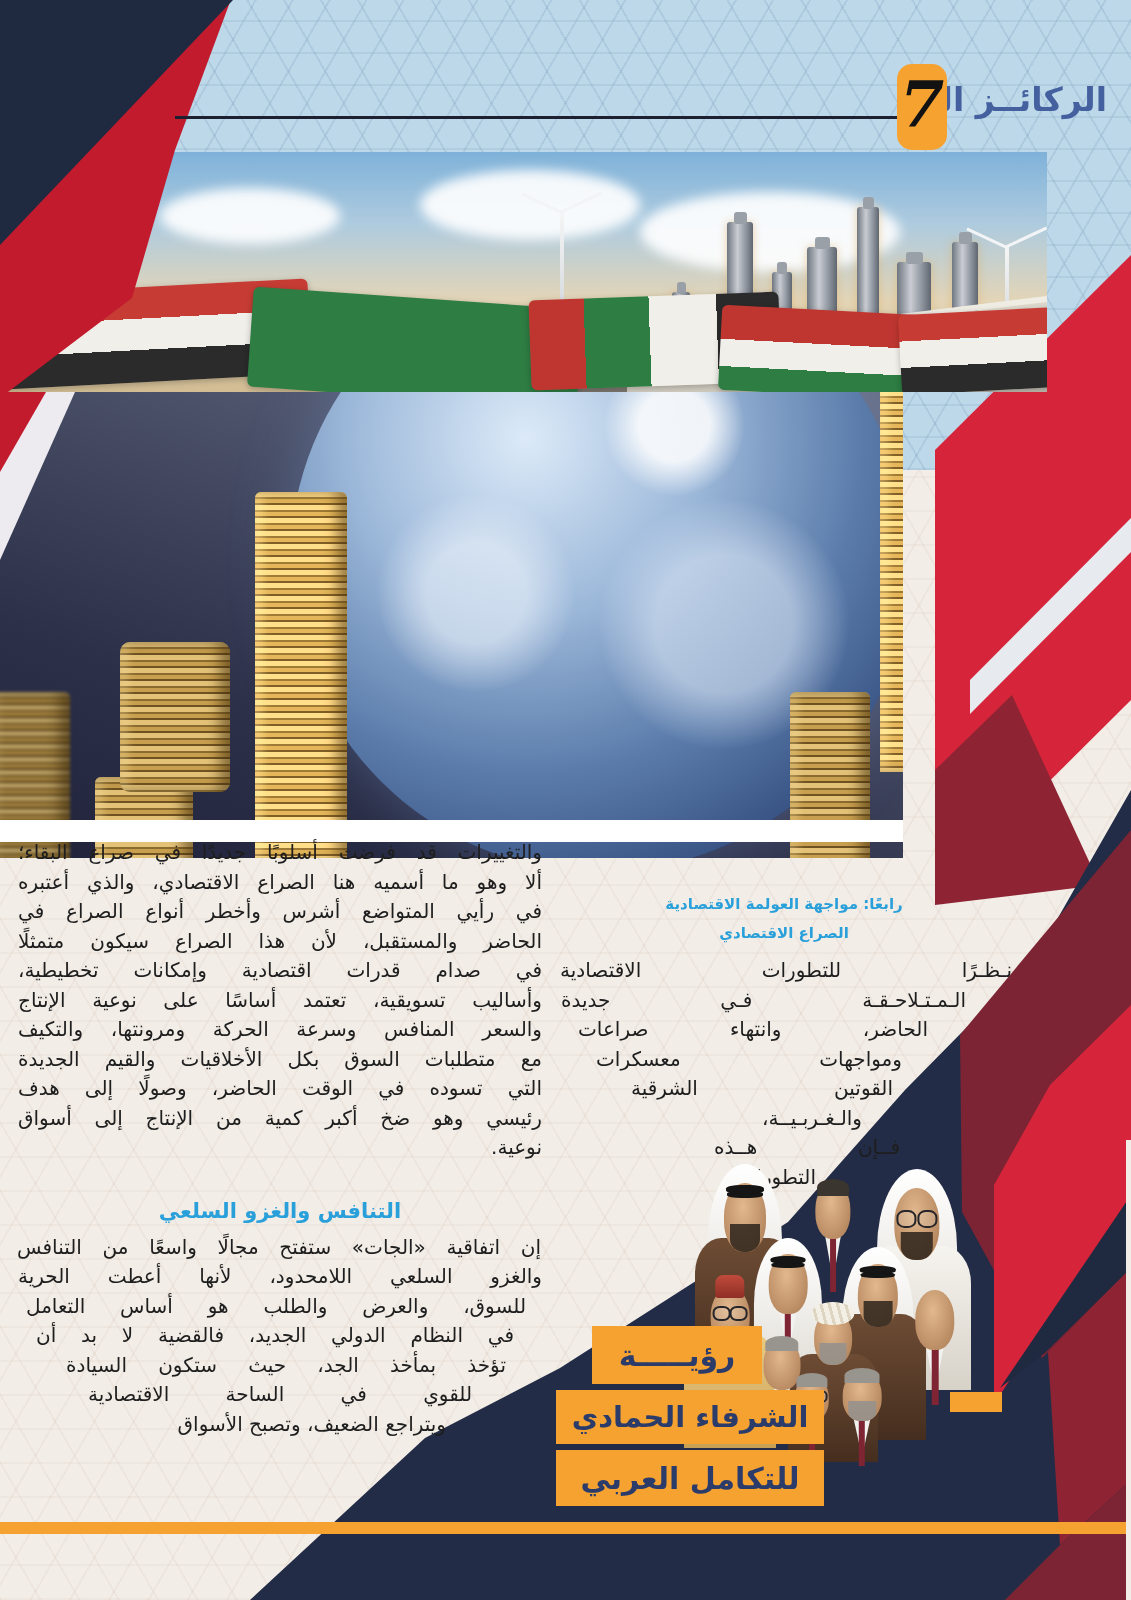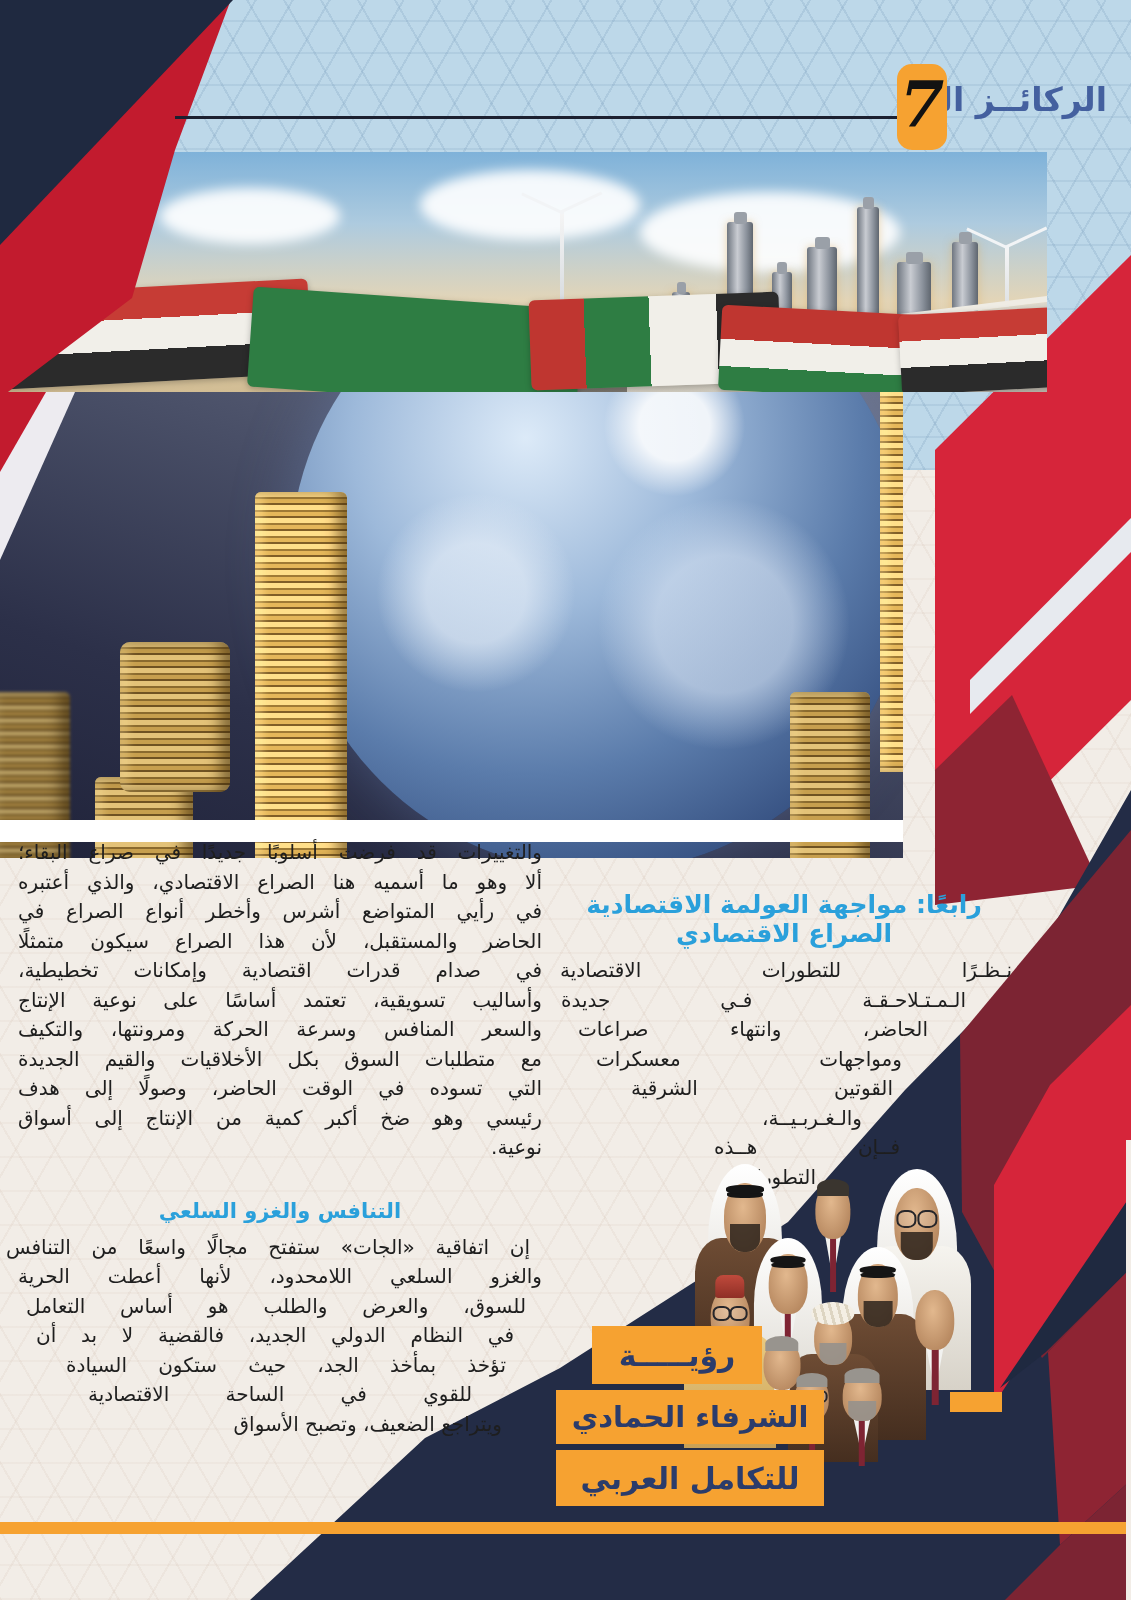--- a/index.html
+++ b/index.html
@@ -54,21 +54,21 @@
       radial-gradient(circle at 38% 30%, #dceaf8 0%, #9db9da 30%, #5b7cab 58%, #334d7e 82%, #253a63 100%);
     box-shadow:0 0 60px rgba(120,150,200,.35);}
   .stack{position:absolute;border-radius:6px 6px 0 0;
     background:repeating-linear-gradient(180deg,#e3c278 0 5px,#8a6a2e 5px 7px,#c79f4e 7px 11px,#6f5222 11px 13px);
     box-shadow:inset -10px 0 14px rgba(60,40,10,.55), inset 8px 0 10px rgba(255,230,160,.35);}
   .stack.dim{filter:blur(1.5px) brightness(.8);}
   .stack.bright{filter:brightness(1.15);}
   .whitebar{position:absolute;left:0;top:428px;width:100%;height:22px;background:#ffffff;z-index:4;}
   
   .rcol{position:absolute;top:890px;right:119px;width:456px;z-index:5;color:#1e1e1e;}
-  .rcol .h{color:#2aa0db;font-weight:bold;font-size:25px;line-height:29px;text-align:center;}
+  .rcol .h{color:#2aa0db;font-weight:bold;font-size:15px;line-height:29px;text-align:center;}
   .lcol{position:absolute;top:838px;left:18px;width:524px;z-index:5;color:#1e1e1e;}
   .ln{font-size:20px;line-height:29.5px;white-space:nowrap;}
   .jl{text-align:justify;text-align-last:justify;white-space:normal;}
   .rl{text-align:right;}
   .subhead{color:#2aa0db;font-weight:bold;font-size:21px;text-align:center;margin:36px 0 10px 0;}
   
   .collage{position:absolute;left:630px;top:1110px;width:400px;height:420px;z-index:6;}
   .leader{position:absolute;}
   .head{position:absolute;left:50%;top:16%;transform:translateX(-50%);width:42%;height:30%;
     background:radial-gradient(ellipse at 45% 35%,#e2b88e,#aa7a52);border-radius:48% 48% 44% 44%;z-index:3;}
@@ -202,27 +202,27 @@
         <div class="ln jl" style="width: 524px;">في صدام قدرات اقتصادية وإمكانات تخطيطية،</div>
         <div class="ln jl" style="width: 524px;">وأساليب تسويقية، تعتمد أساسًا على نوعية الإنتاج</div>
         <div class="ln jl" style="width: 524px;">والسعر المنافس وسرعة الحركة ومرونتها، والتكيف</div>
         <div class="ln jl" style="width: 524px;">مع متطلبات السوق بكل الأخلاقيات والقيم الجديدة</div>
         <div class="ln jl" style="width: 524px;">التي تسوده في الوقت الحاضر، وصولًا إلى هدف</div>
         <div class="ln jl" style="width: 524px;">رئيسي وهو ضخ أكبر كمية من الإنتاج إلى أسواق</div>
         <div class="ln rl" style="width: 524px;">نوعية.</div>
       </div>
     <div class="subhead">التنافس والغزو السلعي</div>
     <div id="p2-lines">
-        <div class="ln jl" style="margin-right: 12px; width: 524px;">إن اتفاقية «الجات» ستفتح مجالًا واسعًا من التنافس</div>
+        <div class="ln jl" style="margin-right: 1px; width: 524px;">إن اتفاقية «الجات» ستفتح مجالًا واسعًا من التنافس</div>
         <div class="ln jl" style="margin-right: 0px; width: 524px;">والغزو السلعي اللامحدود، لأنها أعطت الحرية</div>
         <div class="ln jl" style="margin-right: 16px; width: 500px;">للسوق، والعرض والطلب هو أساس التعامل</div>
         <div class="ln jl" style="margin-right: 28px; width: 478px;">في النظام الدولي الجديد، فالقضية لا بد أن</div>
         <div class="ln jl" style="margin-right: 36px; width: 440px;">تؤخذ بمأخذ الجد، حيث ستكون السيادة</div>
         <div class="ln jl" style="margin-right: 70px; width: 384px;">للقوي في الساحة الاقتصادية</div>
-        <div class="ln rl" style="margin-right: 40px; width: 360px;">ويتراجع الضعيف، وتصبح الأسواق</div>
+        <div class="ln rl" style="margin-right: 96px; width: 360px;">ويتراجع الضعيف، وتصبح الأسواق</div>
       </div>
   </div>
 
   <div class="collage" id="collage">
       <div class="leader" style="left: 65px; top: 36px; width: 100px; height: 230px; z-index: 39;">
         <div class="hd-ghutra"></div>
         <div class="head"></div>
         <div class="shoulders sh-robe-b"></div>
         <div class="agal"></div>
         <div class="beard"></div>

